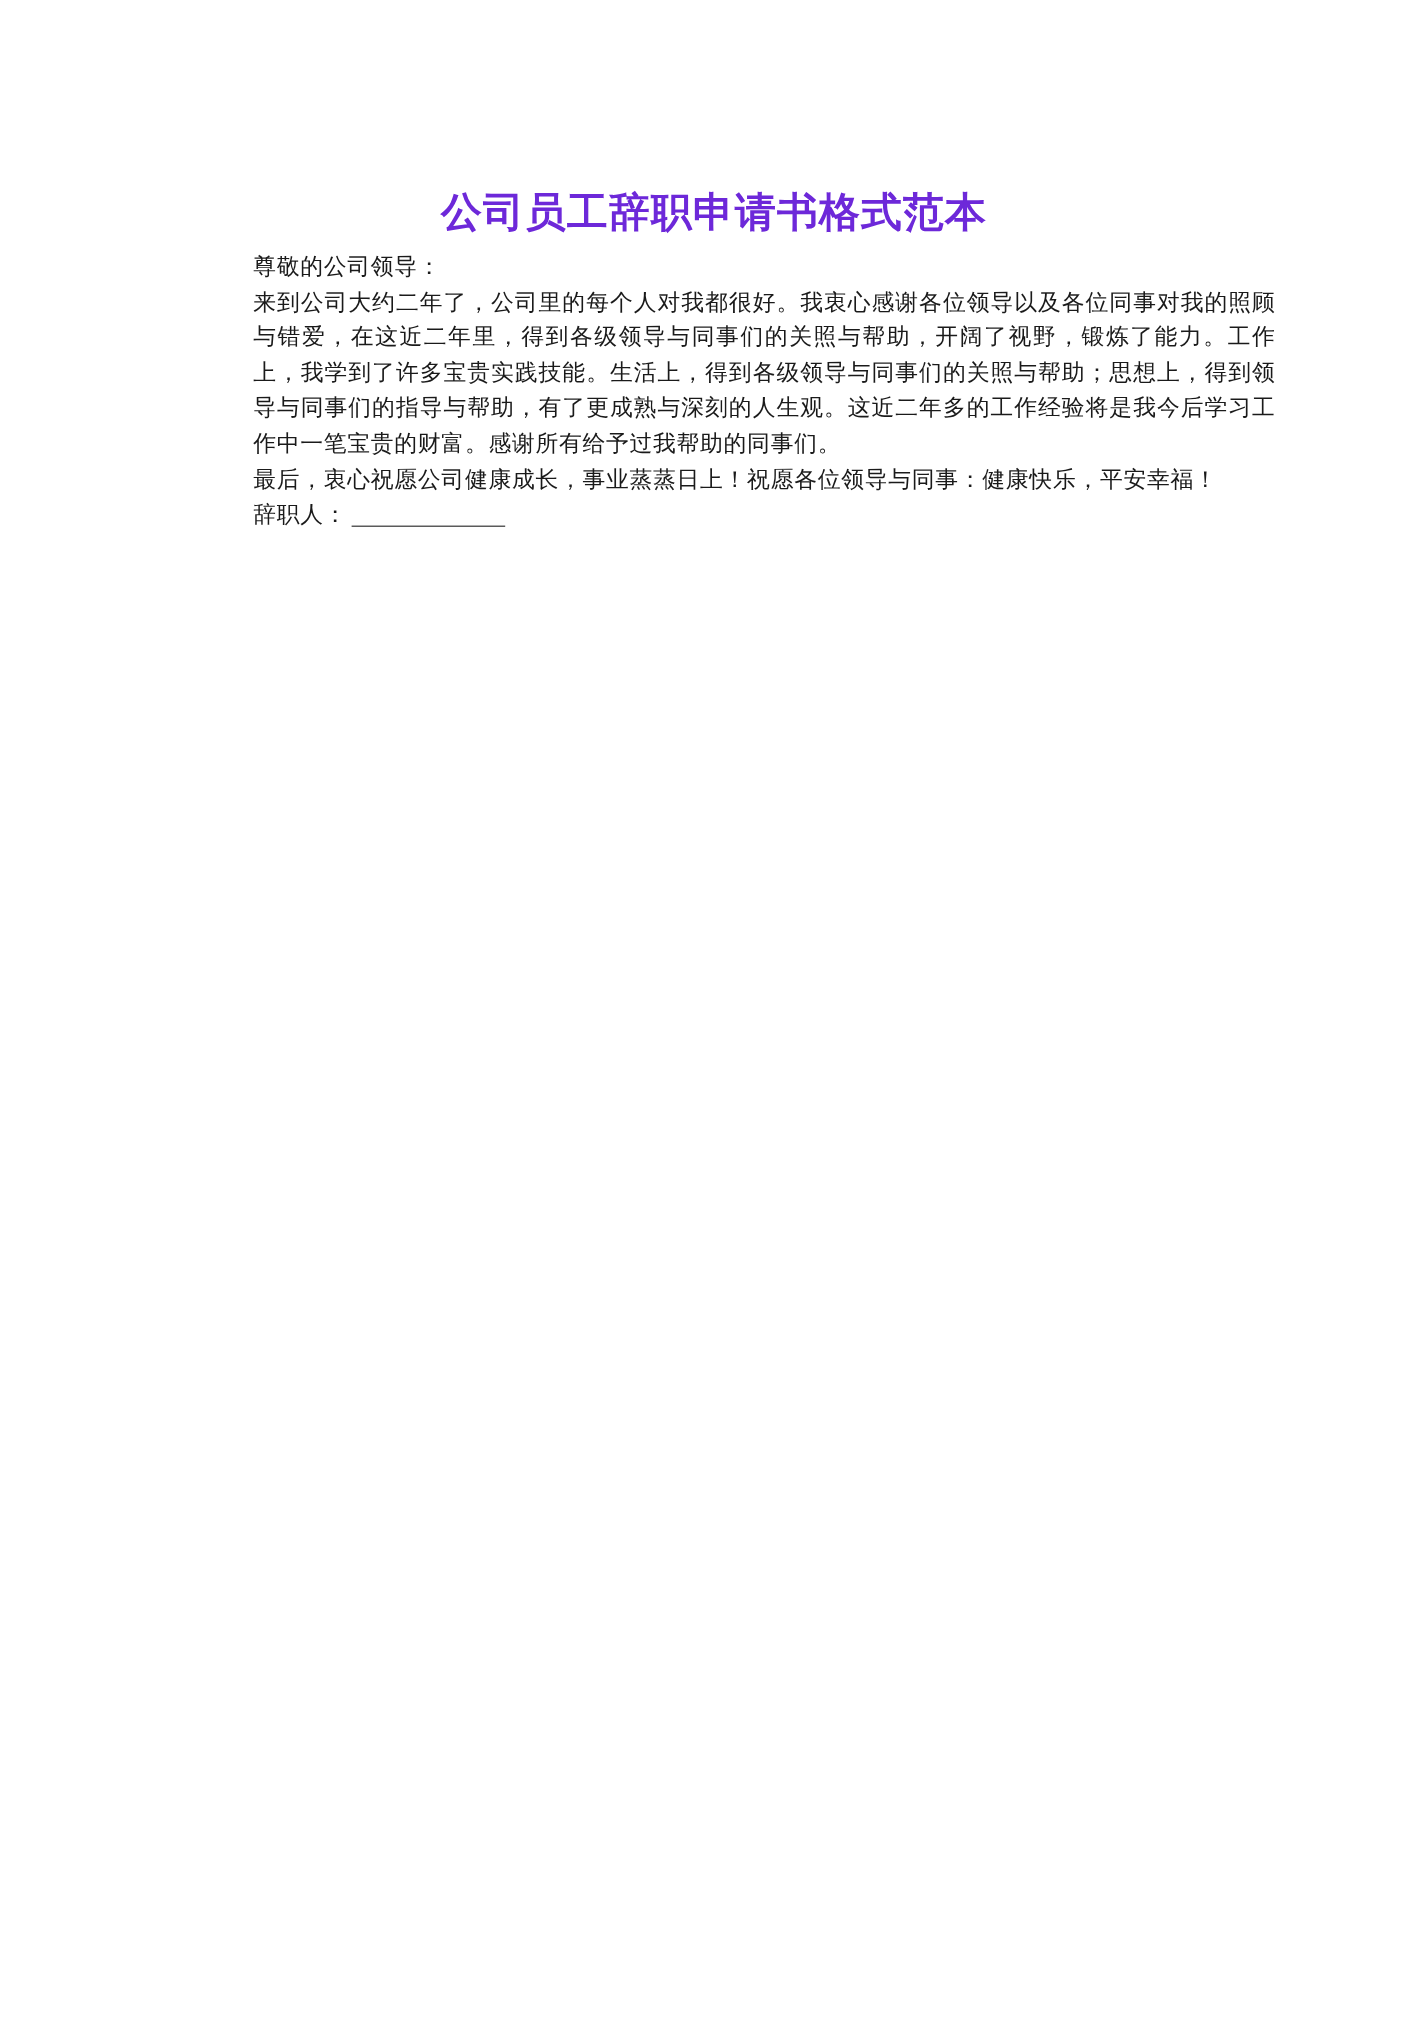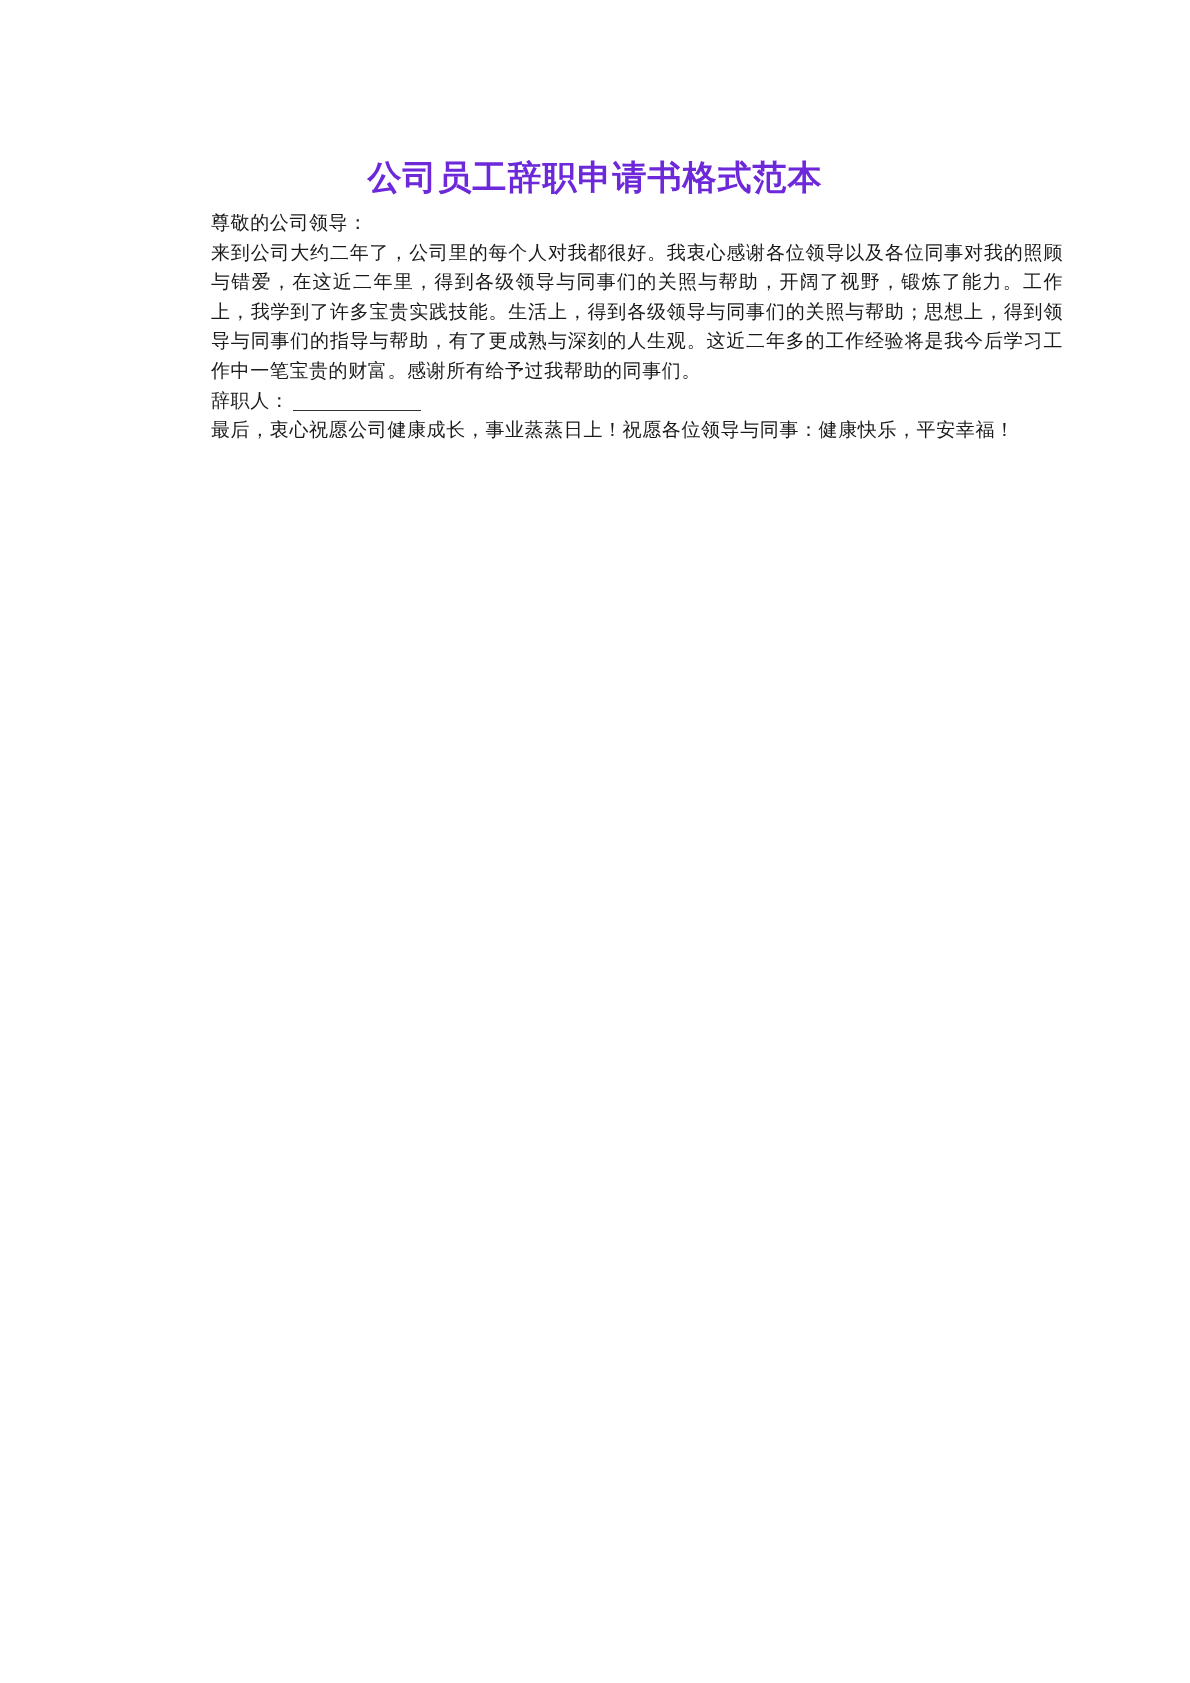--- a/index.html
+++ b/index.html
@@ -66,18 +66,18 @@
   </style>
 </head>
 <body>
 
 <div class="page">
   <div class="title">公司员工辞职申请书格式范本</div>
 
   <div class="body-text">
     <p class="para">尊敬的公司领导：</p>
     <p class="para">来到公司大约二年了，公司里的每个人对我都很好。我衷心感谢各位领导以及各位同事对我的照顾与错爱，在这近二年里，得到各级领导与同事们的关照与帮助，开阔了视野，锻炼了能力。工作上，我学到了许多宝贵实践技能。生活上，得到各级领导与同事们的关照与帮助；思想上，得到领导与同事们的指导与帮助，有了更成熟与深刻的人生观。这近二年多的工作经验将是我今后学习工作中一笔宝贵的财富。感谢所有给予过我帮助的同事们。</p>
+    <p class="para">最后，衷心祝愿公司健康成长，事业蒸蒸日上！祝愿各位领导与同事：健康快乐，平安幸福！</p>
     <p class="para">
       <span>辞职人：</span><span class="signature-line"></span>
     </p>
-    <p class="para">最后，衷心祝愿公司健康成长，事业蒸蒸日上！祝愿各位领导与同事：健康快乐，平安幸福！</p>
   </div>
 </div>
 
 </body></html>

